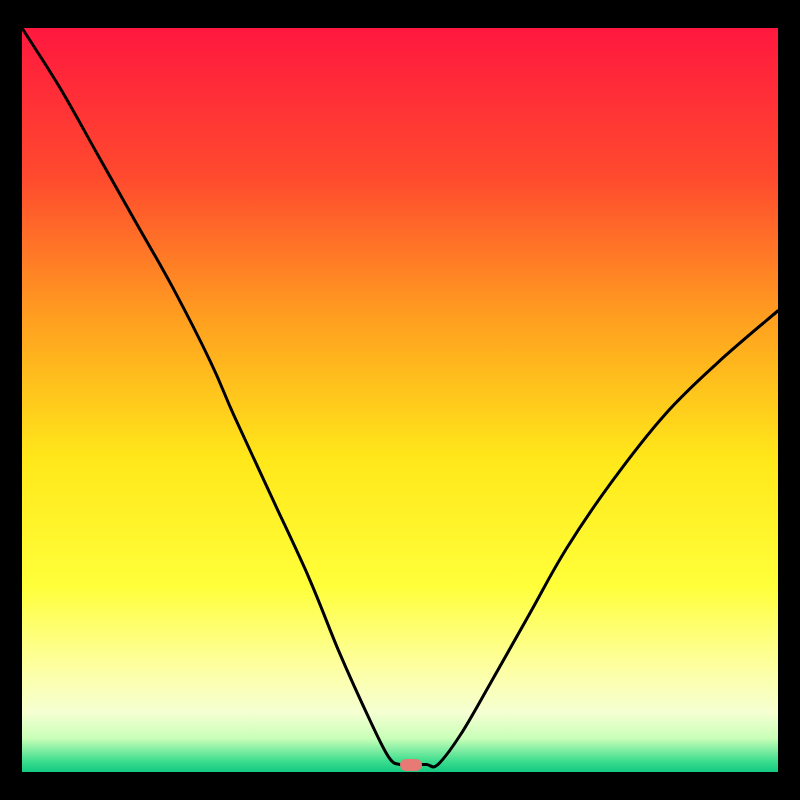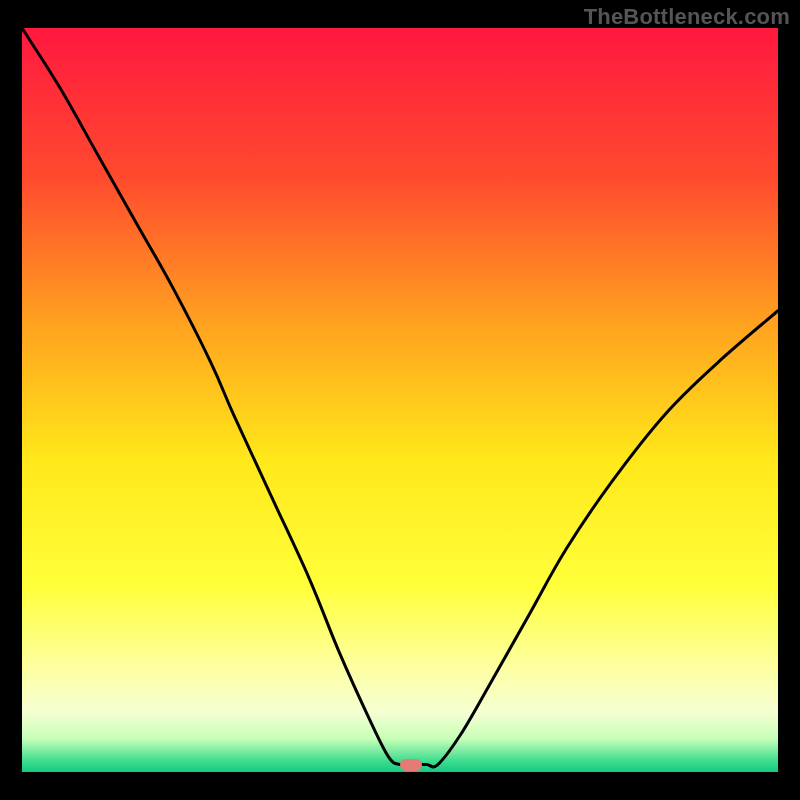--- a/index.html
+++ b/index.html
@@ -46,21 +46,20 @@
     border-radius: 6px;
     background: #e77a74;
     transform: translate(-50%, -50%);
   }
 </style>
 </head>
 <body>
 
 <div class="frame">
 
-  <div class="watermark">TheBottleneck.com</div>
 
   <div class="plot">
     <svg id="chart-svg" viewBox="0 0 756 744" preserveAspectRatio="none">
       <defs>
         <linearGradient id="bg-grad" x1="0" y1="0" x2="0" y2="1">
             <stop offset="0%" stop-color="#ff183f"></stop>
             <stop offset="20%" stop-color="#ff4a2e"></stop>
             <stop offset="40%" stop-color="#ffa31f"></stop>
             <stop offset="57.99999999999999%" stop-color="#ffe81a"></stop>
             <stop offset="75%" stop-color="#ffff3a"></stop>

